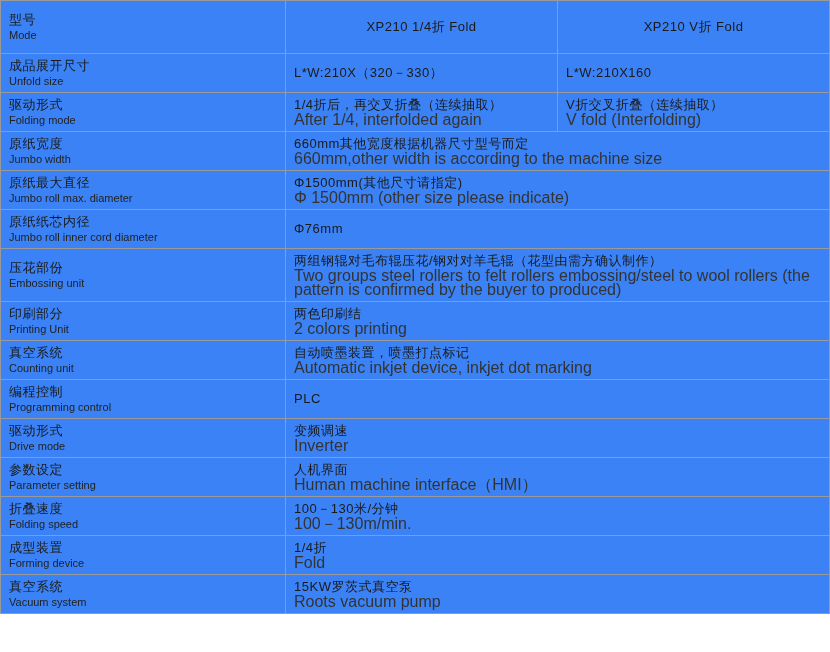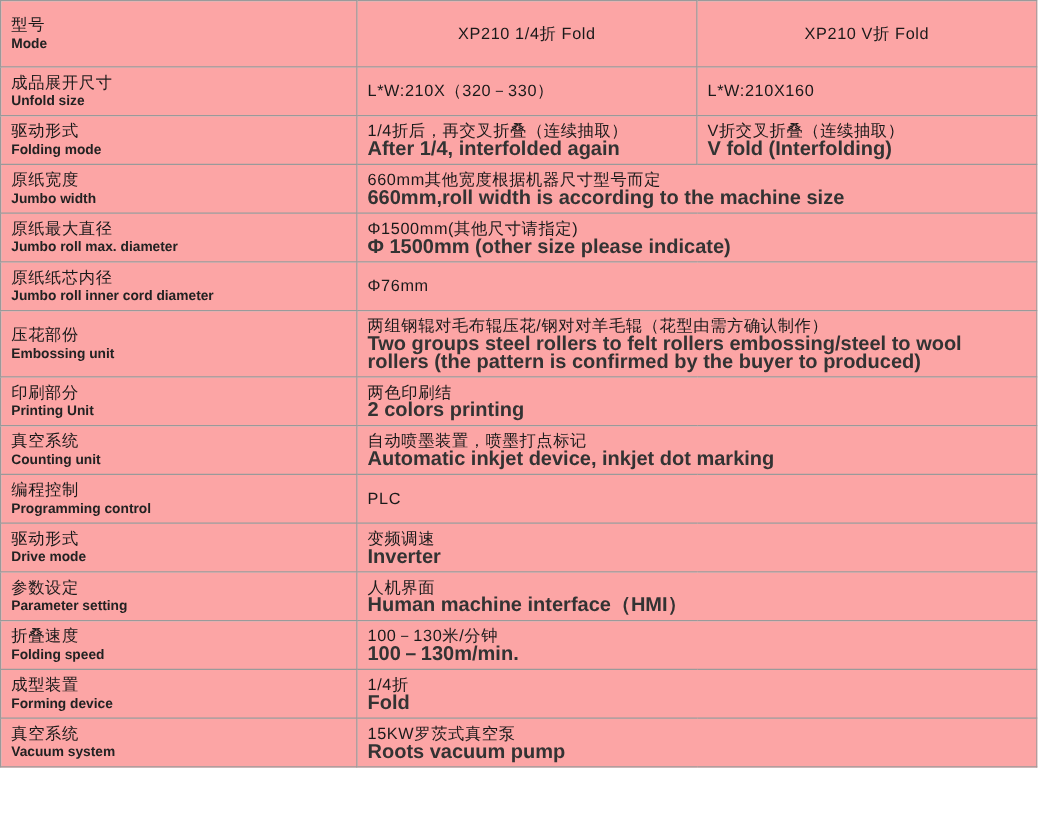--- a/index.html
+++ b/index.html
@@ -15,21 +15,21 @@
   }
   #spec-table {
     border-collapse: collapse;
     width: 830px;
     table-layout: fixed;
   }
   #spec-table td {
     border: 1px solid #9a9a9a;
     vertical-align: middle;
     padding: 4px 8px;
-    background: #fca5a5;
+    background: #3b82f6;
   }
   td.label-cell {
     width: 268px;
     background: #efefef;
     padding-left: 14px;
   }
   td.val-cell {
     padding-left: 14px;
   }
   tr.header-row td {
@@ -47,21 +47,20 @@
     font-size: 13px;
     line-height: 16px;
     letter-spacing: 0.5px;
     white-space: nowrap;
   }
   .en {
     font-size: 11px;
     line-height: 14px;
     color: #222;
     white-space: nowrap;
-    font-weight: bold;
   }
   .val .cn { font-size: 13px; }
   .val .en { font-size: 16px; color: #333; }
   .center { text-align: left; }
   .center .cn, .center .en { white-space: normal; }
   .wide-val .cn, .wide-val .en { white-space: normal; }
 </style>
 </head>
 <body>
 
@@ -111,21 +110,21 @@
       </td>
     </tr>
 
     <tr>
       <td class="label-cell">
         <div class="cn">原纸宽度</div>
         <div class="en">Jumbo width</div>
       </td>
       <td class="val-cell val wide-val" colspan="2">
         <div class="cn">660mm其他宽度根据机器尺寸型号而定</div>
-        <div class="en">660mm,roll width is according to the machine size</div>
+        <div class="en">660mm,other width is according to the machine size</div>
       </td>
     </tr>
 
     <tr>
       <td class="label-cell">
         <div class="cn">原纸最大直径</div>
         <div class="en">Jumbo roll max. diameter</div>
       </td>
       <td class="val-cell val wide-val" colspan="2">
         <div class="cn">Φ1500mm(其他尺寸请指定)</div>

